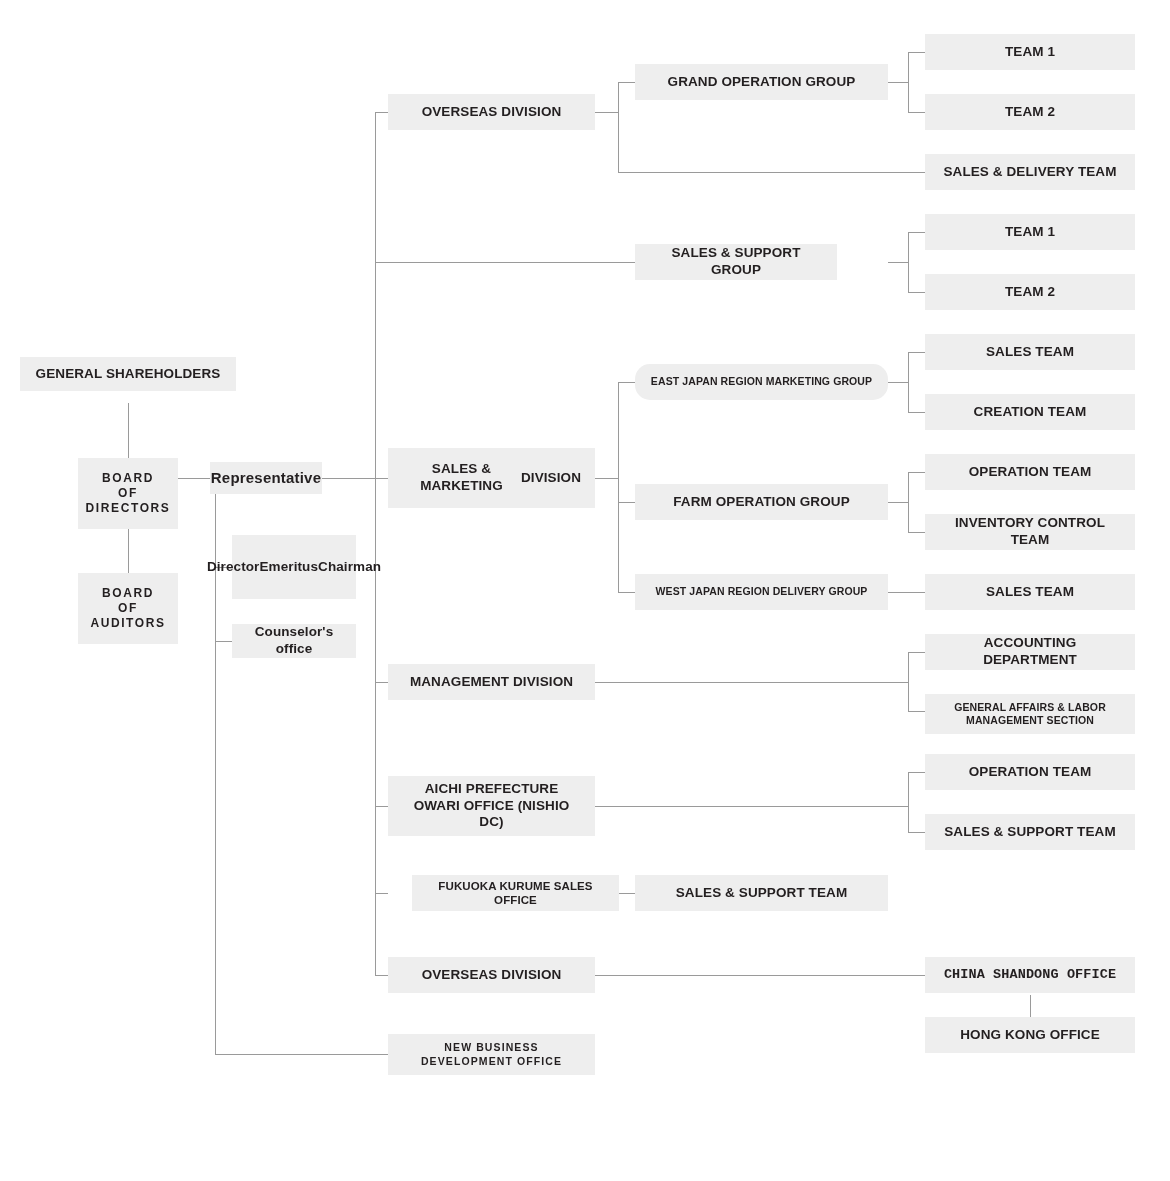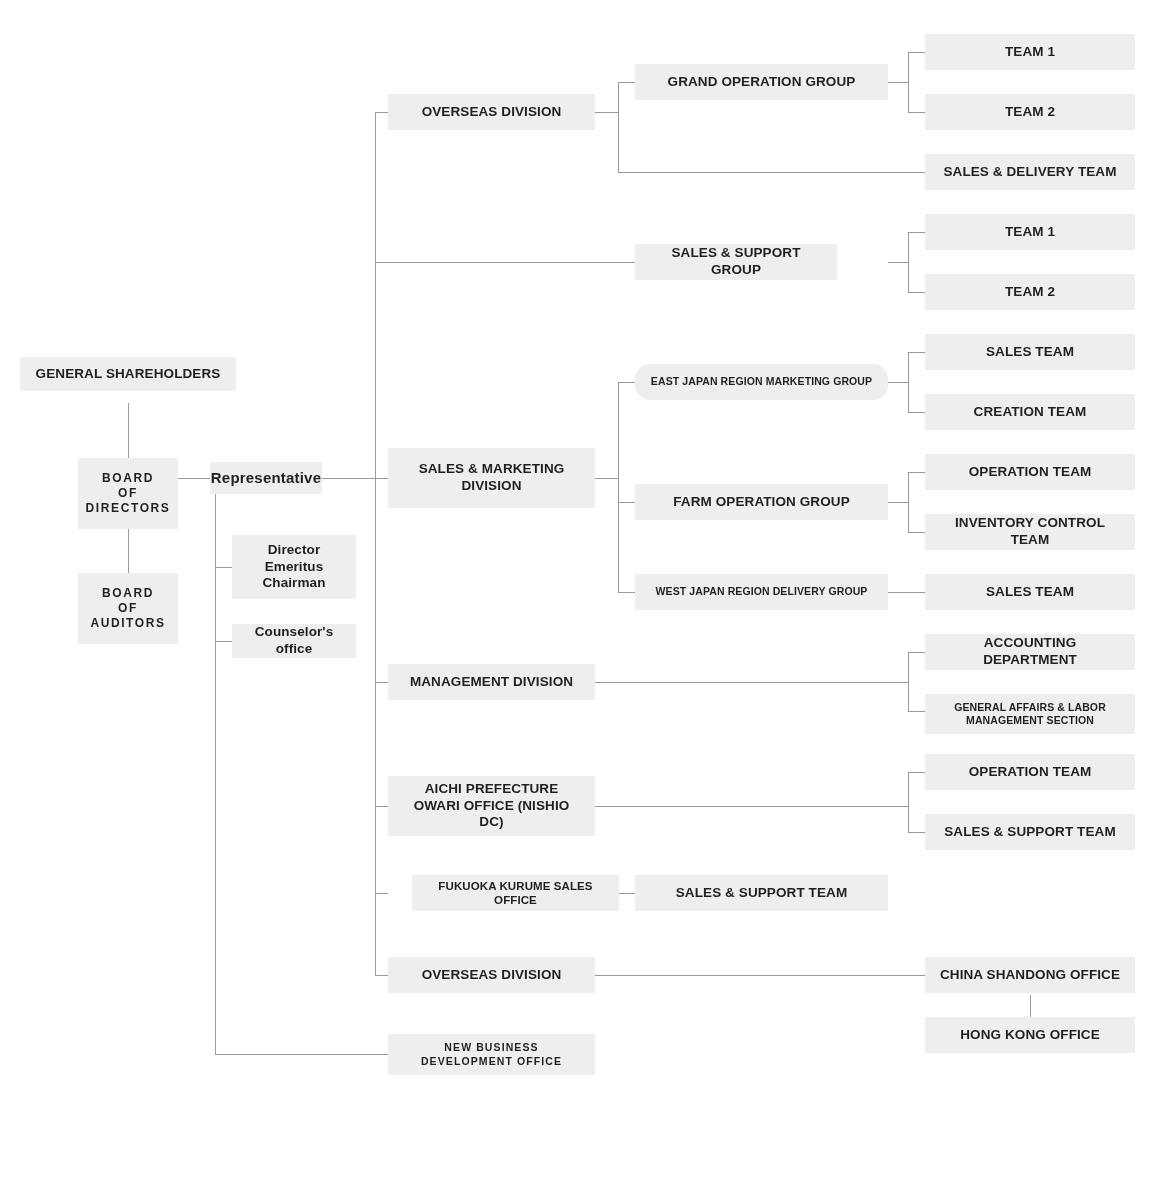--- a/index.html
+++ b/index.html
@@ -140,35 +140,35 @@
   <div class="node t-sp" style="left:78px; top:573px; width:100px; height:71px; flex-direction:column;">
     <span>BOARD</span>
     <span>OF</span>
     <span>AUDITORS</span>
   </div>
 
   <div class="node t-lg" style="left:210px; top:462px; width:112px; height:32px;">
     <span>Representative</span>
   </div>
 
-  <div class="node t-md" style="left:232px; top:535px; width:124px; height:64px; flex-direction:column;">
+  <div class="node t-md" style="left:232px; top:535px; width:124px; height:64px; flex-direction:row;">
     <span>Director</span>
     <span>Emeritus</span>
     <span>Chairman</span>
   </div>
 
   <div class="node t-md" style="left:232px; top:624px; width:124px; height:34px;">
     <span>Counselor's office</span>
   </div>
 
   <div class="node t-md" style="left:388px; top:94px; width:207px; height:36px;">
     <span>OVERSEAS DIVISION</span>
   </div>
 
-  <div class="node t-md" style="left:388px; top:448px; width:207px; height:60px; flex-direction:column;">
+  <div class="node t-md" style="left:388px; top:448px; width:207px; height:60px; flex-direction:row;">
     <span>SALES &amp; MARKETING</span>
     <span>DIVISION</span>
   </div>
 
   <div class="node t-md" style="left:388px; top:664px; width:207px; height:36px;">
     <span>MANAGEMENT DIVISION</span>
   </div>
 
   <div class="node t-md" style="left:388px; top:776px; width:207px; height:60px; flex-direction:column;">
     <span>AICHI PREFECTURE</span>
@@ -262,21 +262,21 @@
   </div>
 
   <div class="node t-md" style="left:925px; top:754px; width:210px; height:36px;">
     <span>OPERATION TEAM</span>
   </div>
 
   <div class="node t-md" style="left:925px; top:814px; width:210px; height:36px;">
     <span>SALES &amp; SUPPORT TEAM</span>
   </div>
 
-  <div class="node t-md" style="left:925px; top:957px; width:210px; height:36px;">
+  <div class="node t-md" style="left:925px; top:957px; width:210px; height:36px;font-family:Liberation Mono, monospace;">
     <span>CHINA SHANDONG OFFICE</span>
   </div>
 
   <div class="node t-md" style="left:925px; top:1017px; width:210px; height:36px;">
     <span>HONG KONG OFFICE</span>
   </div>
 
 </div>
 
 </body></html>

